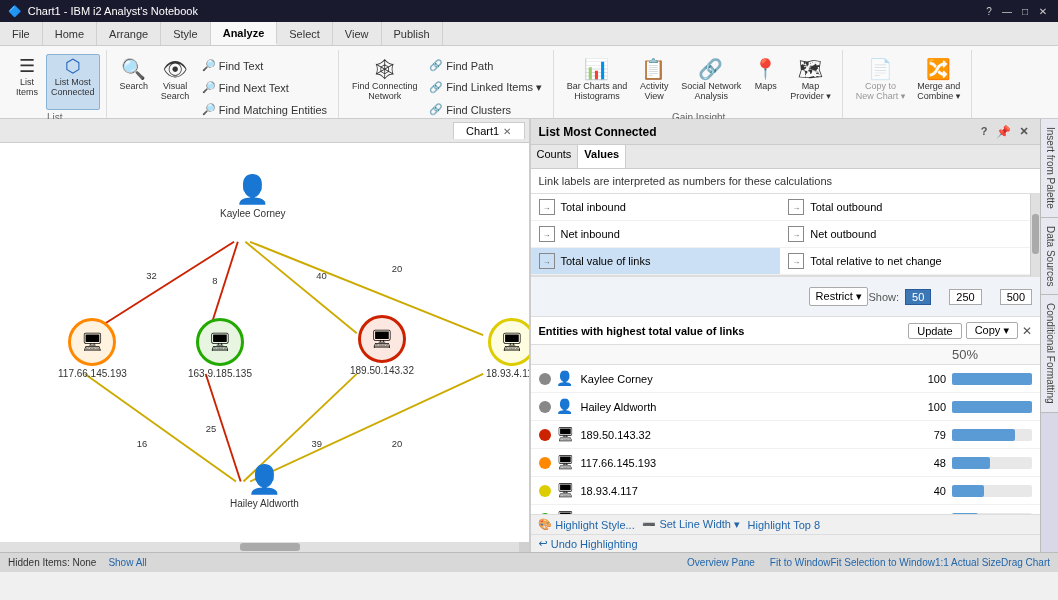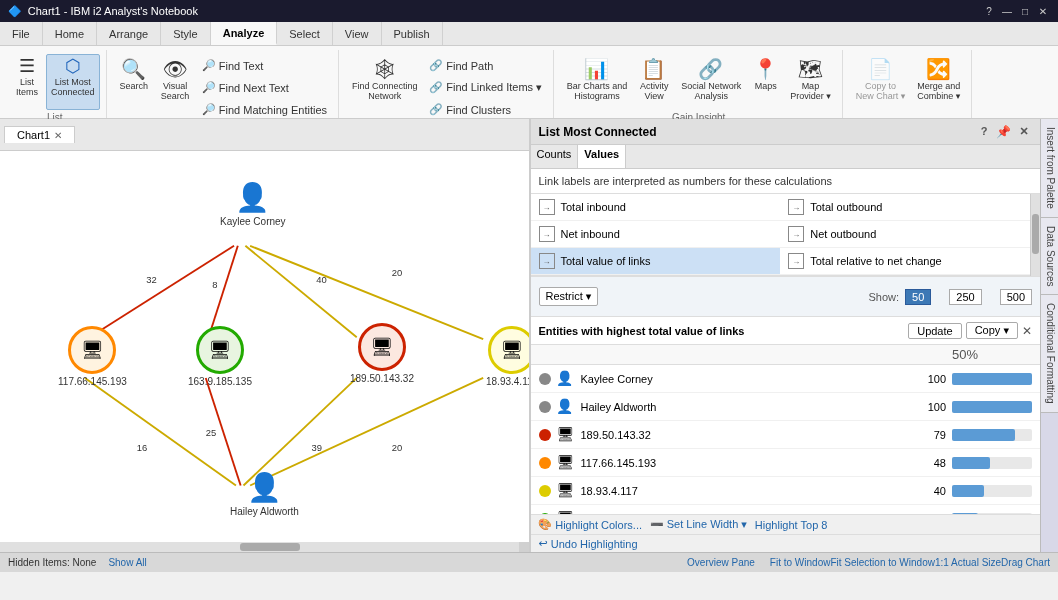--- a/index.html
+++ b/index.html
@@ -76,23 +76,24 @@
       flex: 1;
       background: white;
       border-right: 1px solid #ccc;
       display: flex;
       flex-direction: column;
     }
     .chart-tab-bar {
       display: flex;
       align-items: center;
       background: #e8e8e8;
-      height: 32px;
+      height: 24px;
       border-bottom: 1px solid #ccc;
       padding: 0 4px;
+      justify-content: flex-end;
     }
     .chart-tab {
       padding: 2px 12px;
       font-size: 11px;
       background: white;
       border: 1px solid #ccc;
       border-bottom: none;
       cursor: pointer;
       display: flex;
       align-items: center;
@@ -169,21 +170,21 @@
       border-bottom: 1px solid #f0f0f0;
     }
     .option-row.selected { background: #cce0f5; }
     .option-icon { width: 16px; height: 16px; border: 1px solid #888; display: flex; align-items: center; justify-content: center; font-size: 8px; color: #555; flex-shrink: 0; }
 
     
     .results-header {
       padding: 4px 8px;
       display: flex;
       align-items: center;
-      justify-content: space-between;
+      justify-content: flex-end;
       border-bottom: 1px solid #ddd;
       background: #f0f4f8;
       height: 40px;
     }
     .restrict-btn {
       display: flex;
       align-items: center;
       gap: 3px;
       font-size: 11px;
       cursor: pointer;
@@ -687,21 +688,21 @@
                 </div>
             </div>
           </div>
 
         </div>
 
         <div style="border-top:1px solid #ddd; background:#f0f0f0;">
           <div class="bottom-row1">
             <div class="bottom-btn">
               <span>🎨</span>
-              <span>Highlight Colors...</span>
+              <span>Highlight Style...</span>
             </div>
             <div class="bottom-btn">
               <span>➖</span>
               <span>Set Line Width ▾</span>
             </div>
             <div class="bottom-btn">
               <span>Highlight Top 8</span>
             </div>
           </div>
           <div class="bottom-row2">

